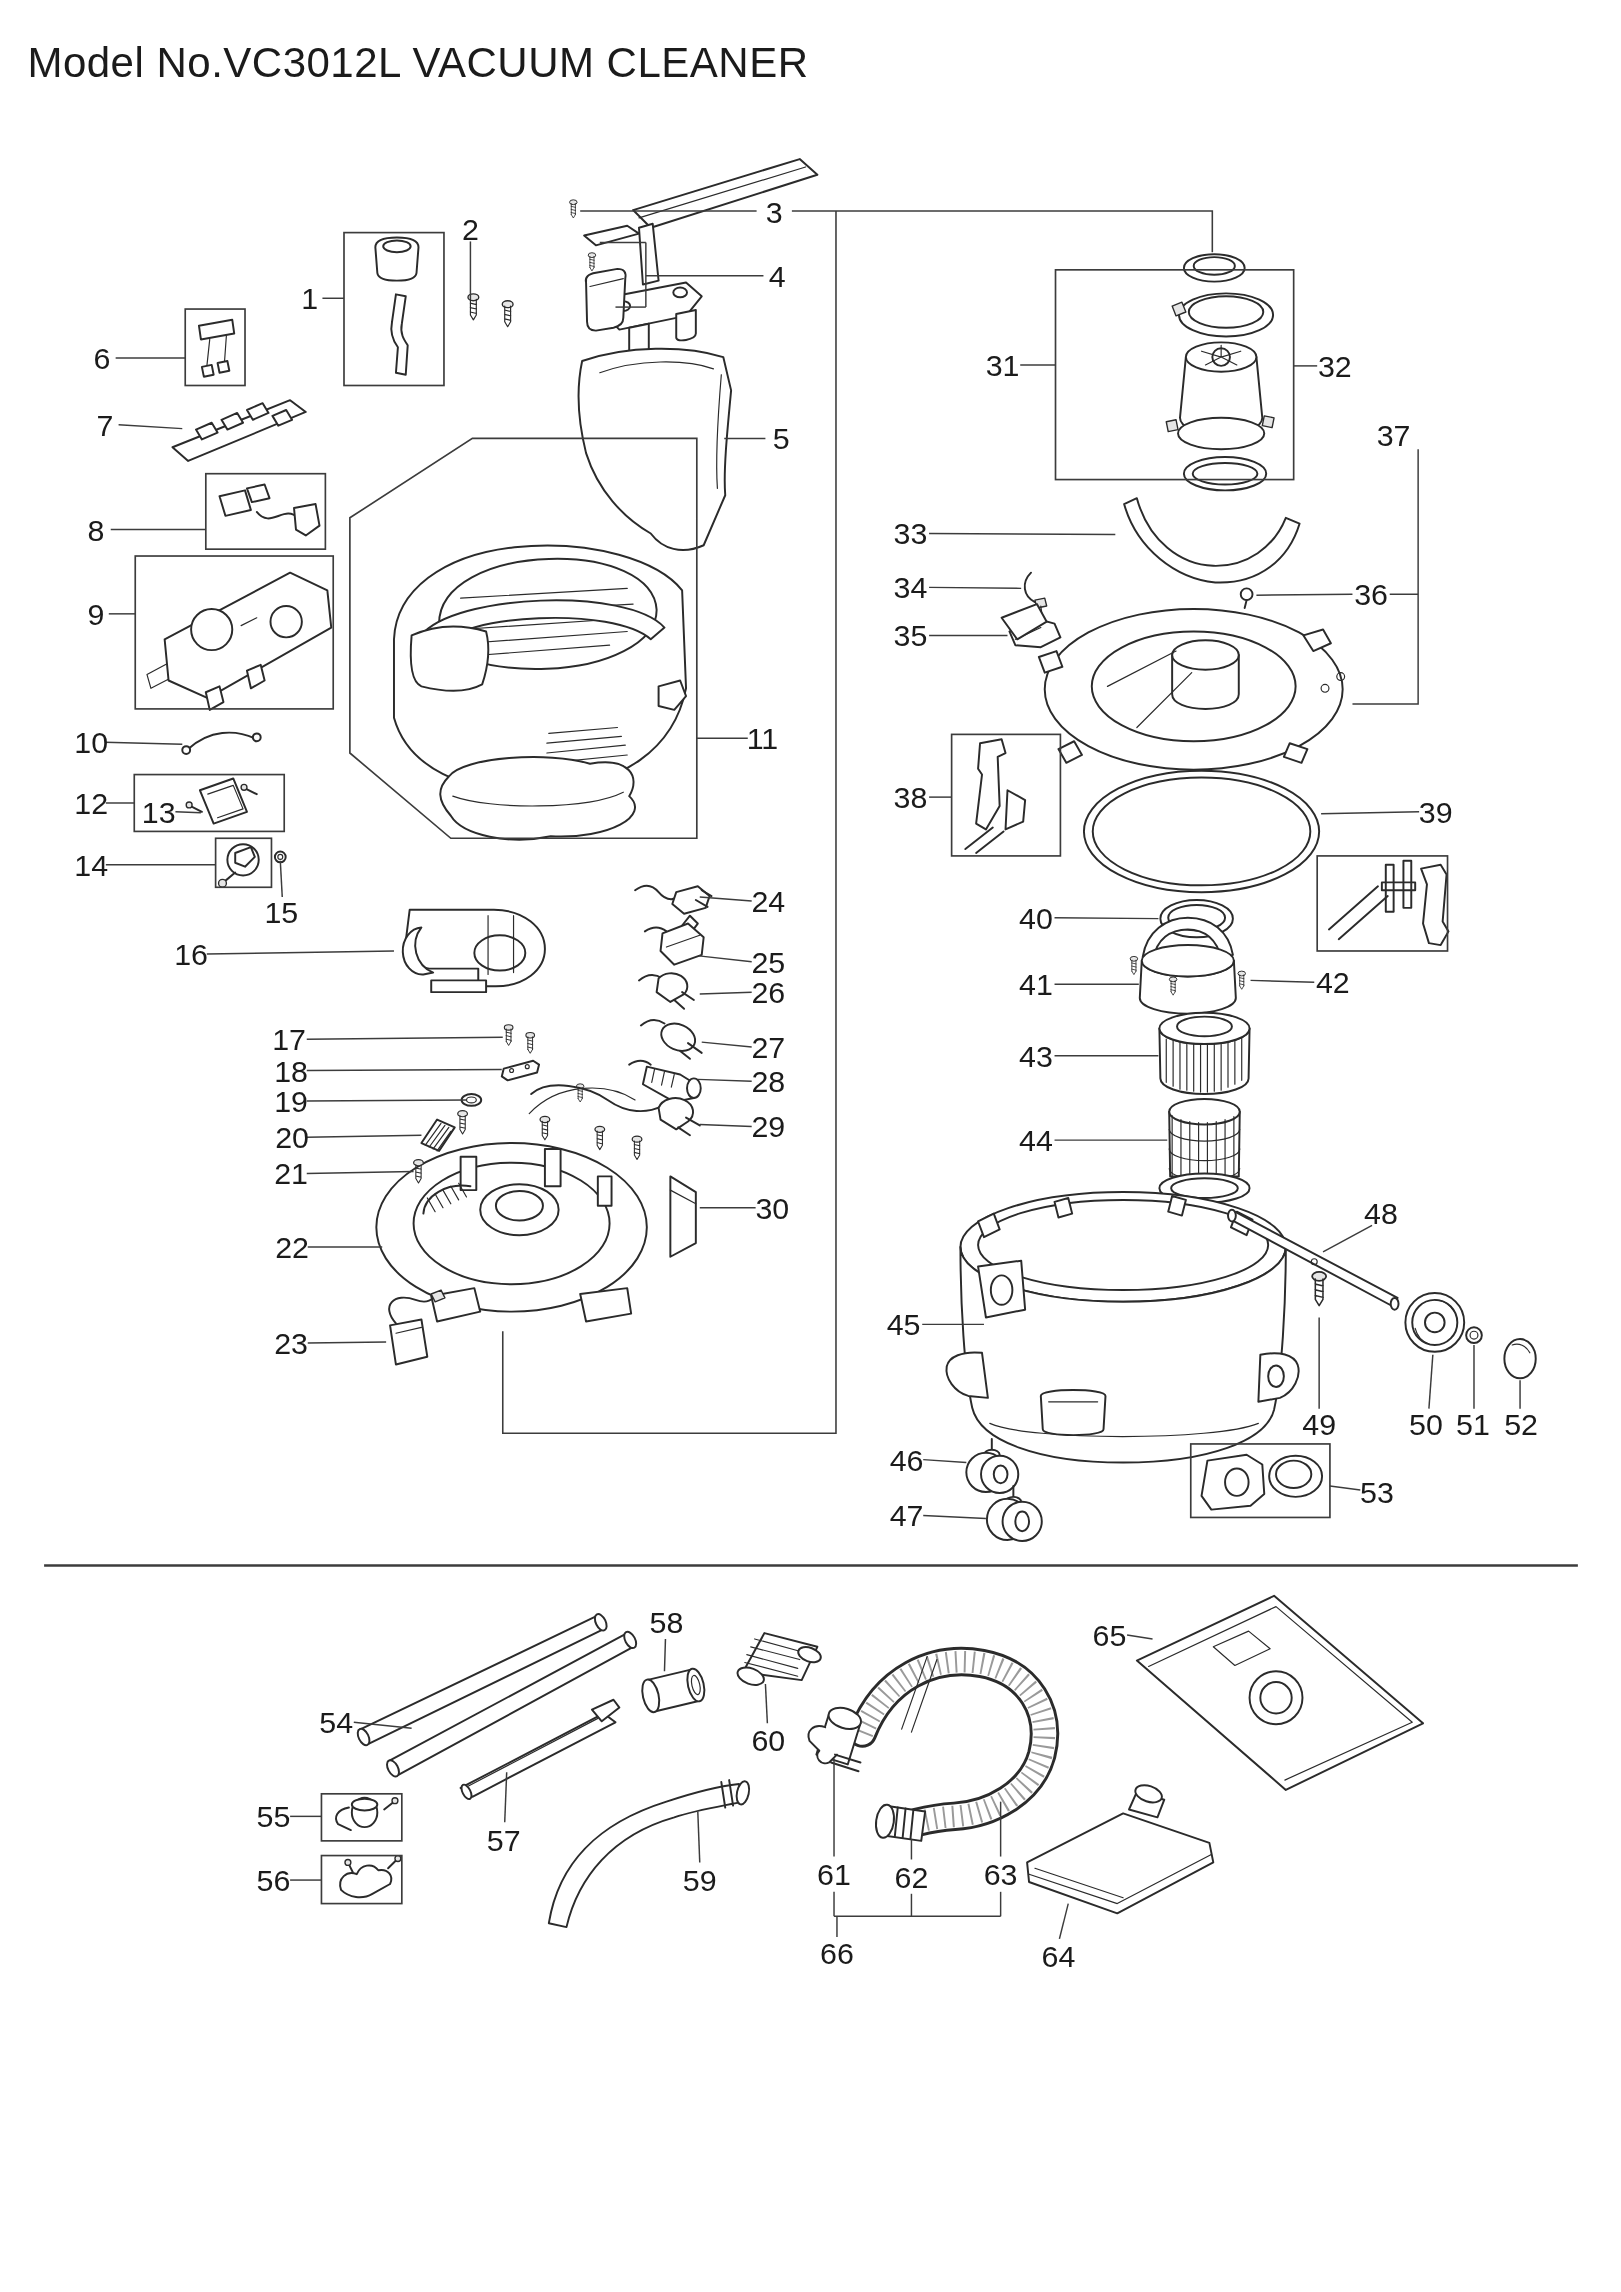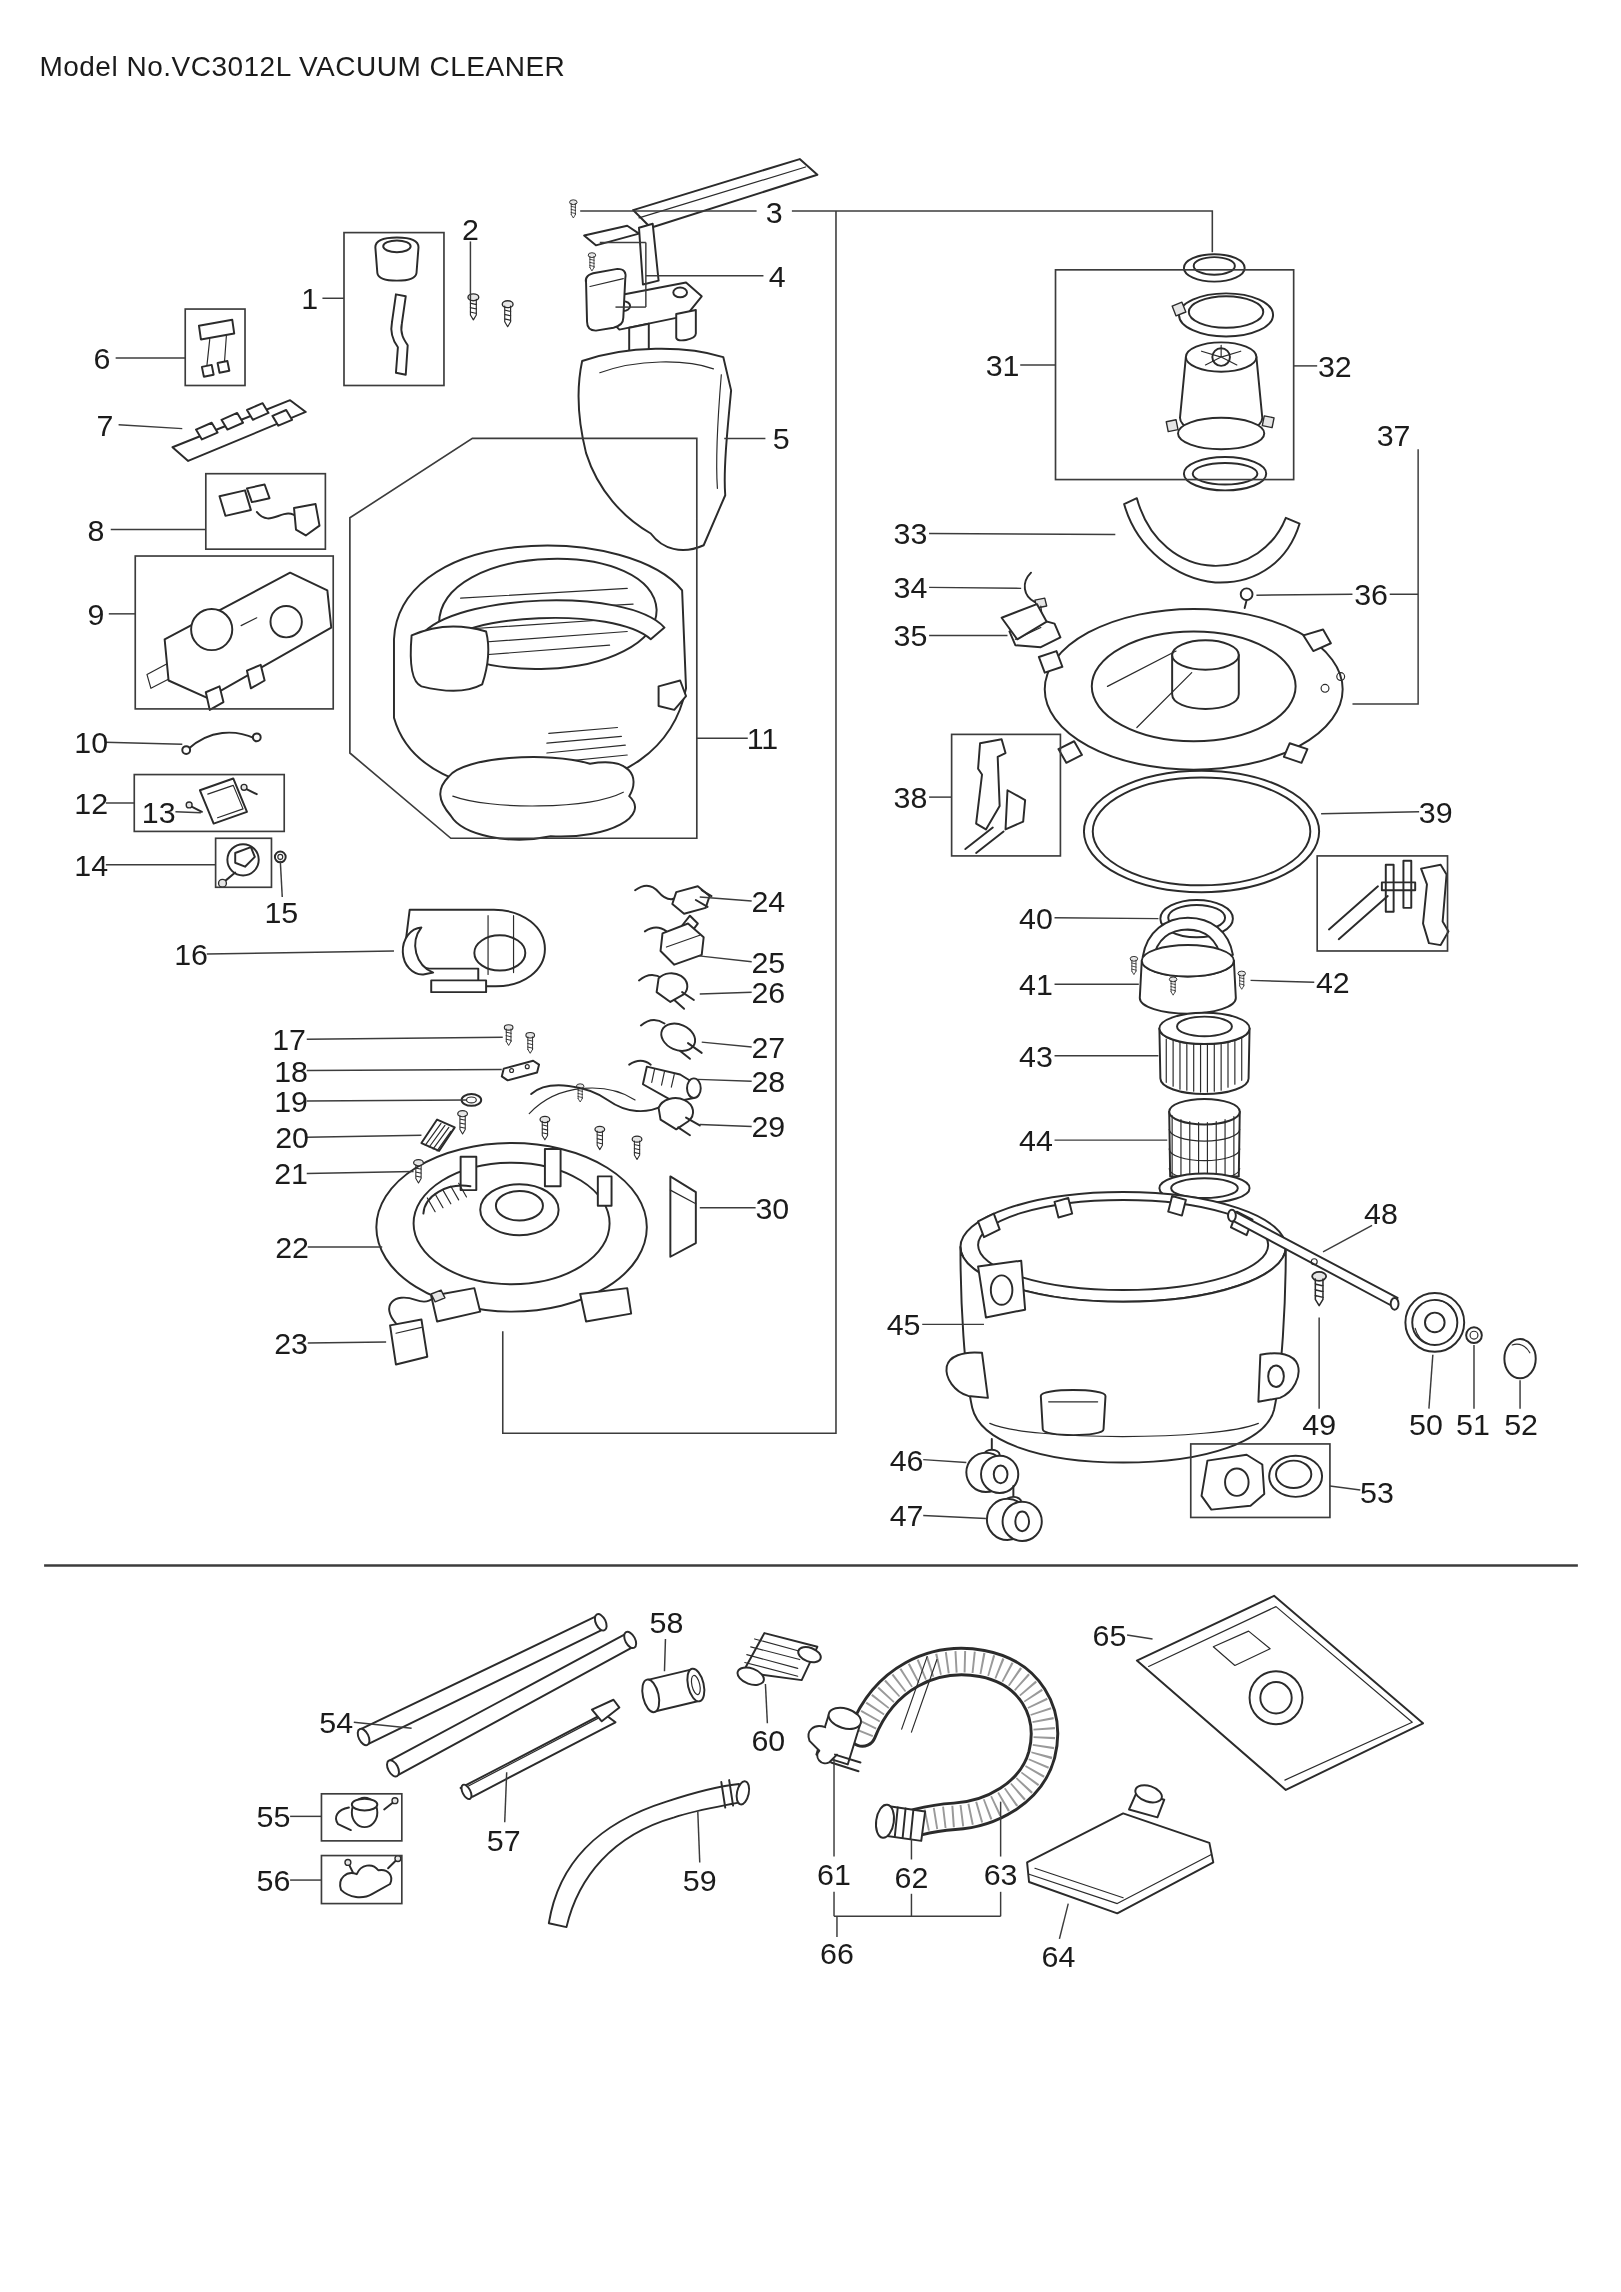--- a/index.html
+++ b/index.html
@@ -1,18 +1,18 @@
 <!DOCTYPE html>
 <html><head>
 <meta charset="utf-8">
 <style>
   html,body{margin:0;padding:0;background:#ffffff;}
   .page{position:relative;width:1621px;height:2293px;background:#fff;
         font-family:"Liberation Sans",sans-serif;overflow:hidden;}
-  .title{position:absolute;left:27.4px;top:39px;margin:12px;font-size:28px;font-weight:400;
+  .title{position:absolute;left:27.4px;top:39px;margin:0;font-size:42px;font-weight:400;
          color:#1b1b1b;letter-spacing:0.5px;}
   svg{position:absolute;left:0;top:0;}
   .ln{fill:none;stroke:#2b2b2b;stroke-width:2;stroke-linejoin:round;stroke-linecap:round;}
   .fw{fill:#ffffff;stroke:#2b2b2b;stroke-width:2;stroke-linejoin:round;stroke-linecap:round;}
   .fg{fill:#e6e6e6;stroke:#2b2b2b;stroke-width:1.4;stroke-linejoin:round;}
   .thin{stroke-width:1.2;}
   .hoseOuter{fill:none;stroke:#2b2b2b;stroke-width:30;stroke-linecap:round;}
   .hoseInner{fill:none;stroke:#ffffff;stroke-width:24;stroke-linecap:round;}
   .hoseRibs{fill:none;stroke:#9a9a9a;stroke-width:22;stroke-dasharray:2 7;stroke-linecap:butt;}
 </style>

